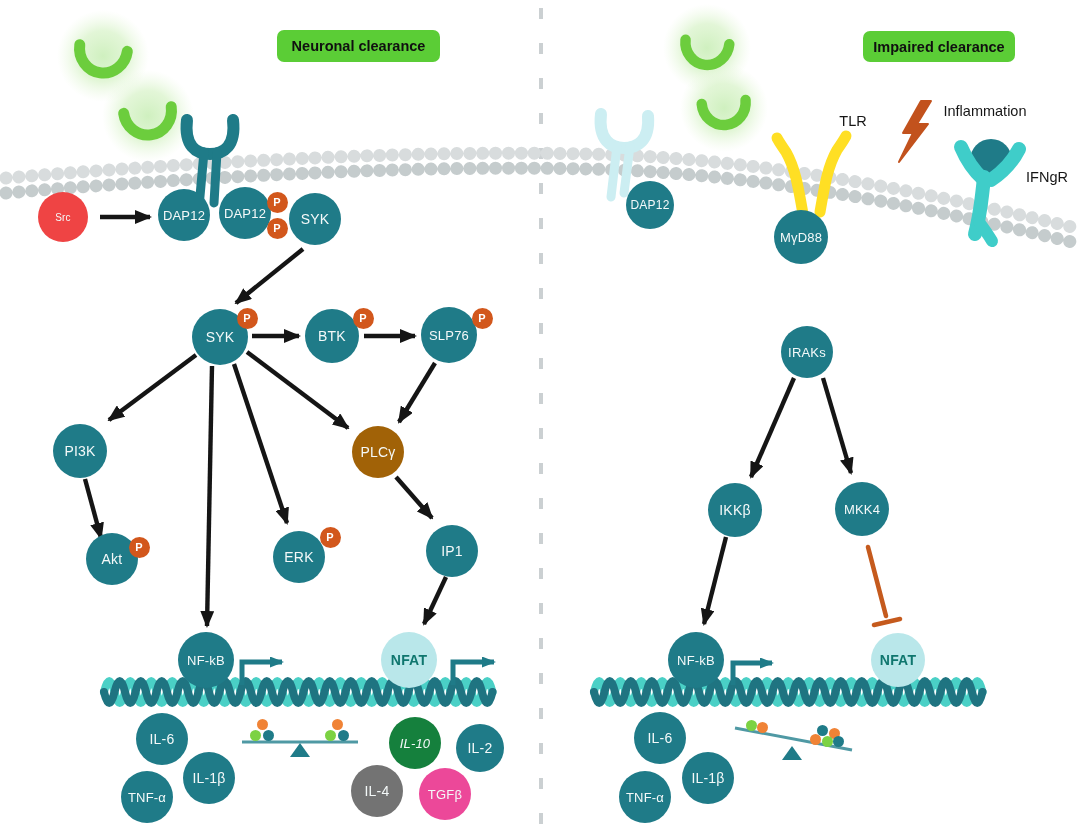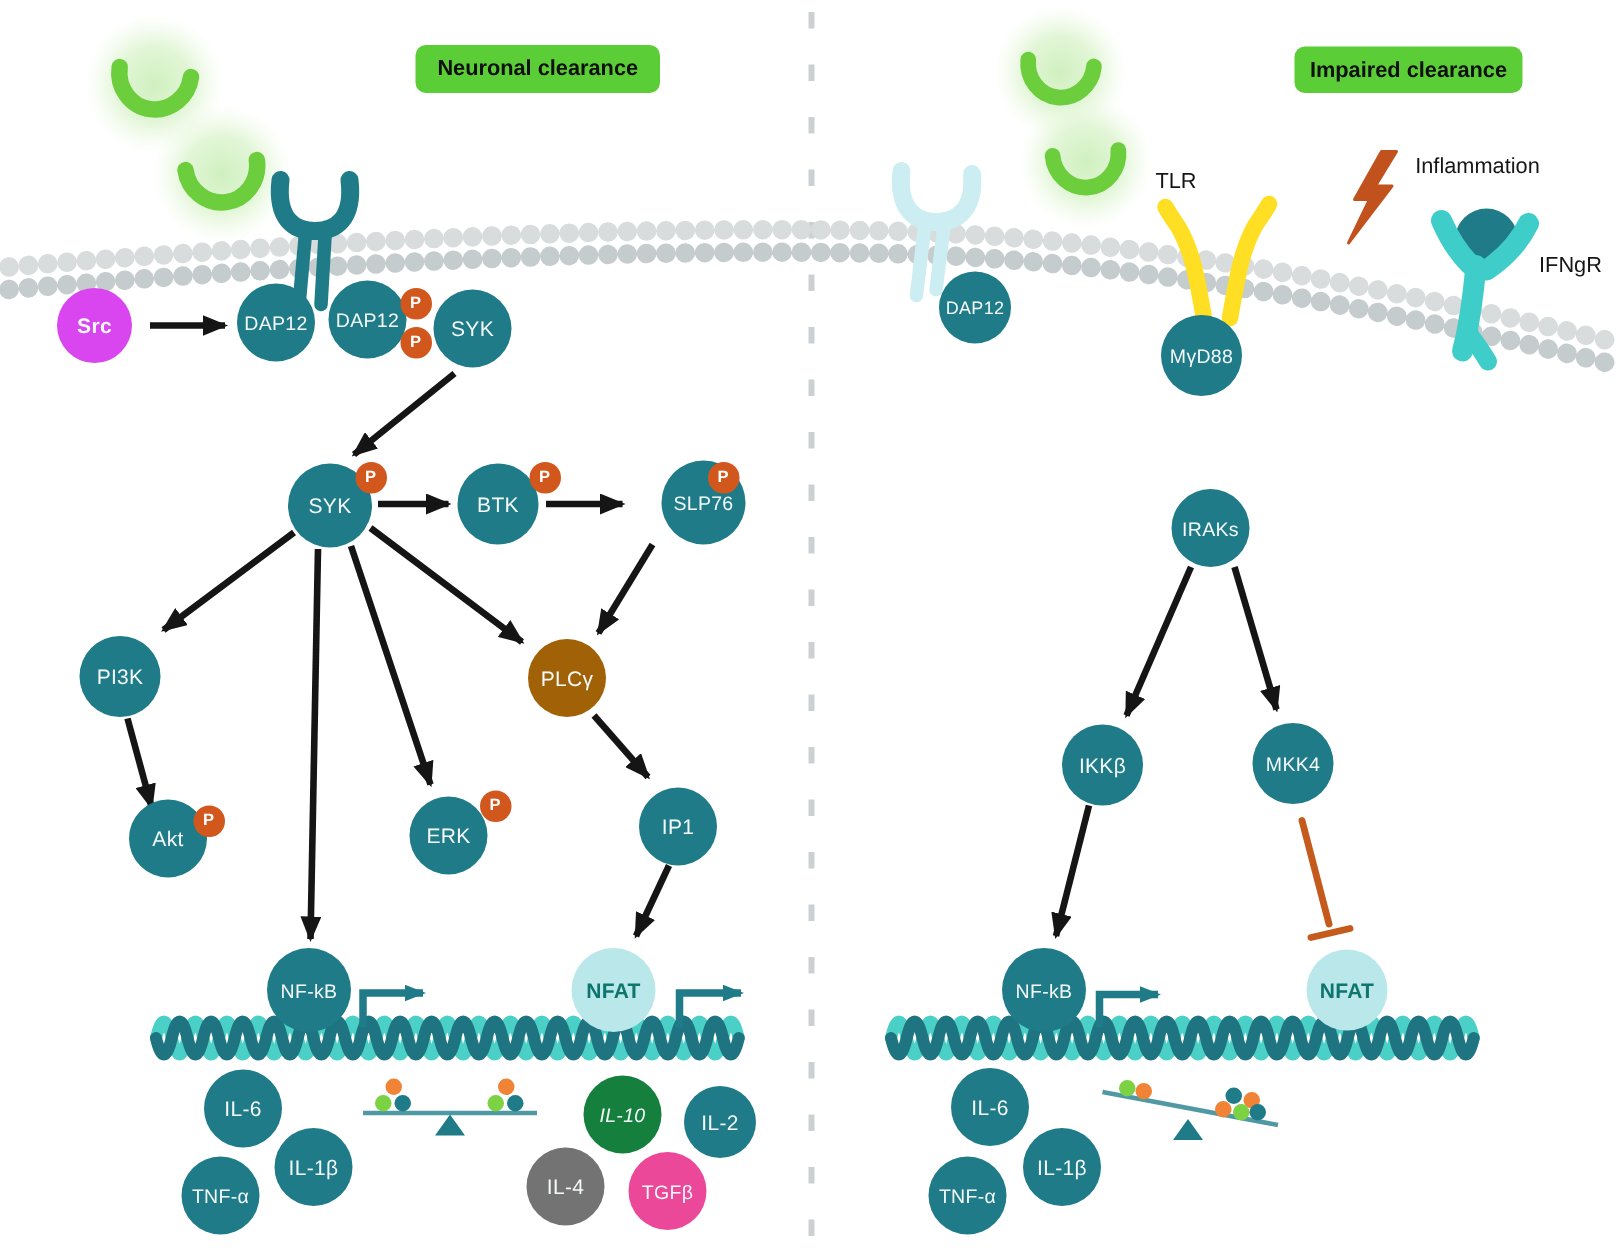--- a/index.html
+++ b/index.html
@@ -12,21 +12,21 @@
   .node-light{background:#b9e7ea;color:#0f766e;font-weight:bold;}
   .p-badge{position:absolute;width:21px;height:21px;border-radius:50%;background:#d2571c;color:#fff;
            font-weight:700;font-size:11px;display:flex;align-items:center;justify-content:center;}
   .dot{position:absolute;width:11px;height:11px;border-radius:50%;}
   .banner{position:absolute;border-radius:7px;display:flex;align-items:center;justify-content:center;
           color:#101010;font-size:14.5px;font-weight:600;background:#5bcd36;}
   .banner-left{left:277px;top:30px;width:163px;height:32px;}
   .banner-right{left:863px;top:31px;width:152px;height:31px;}
   .ann{position:absolute;color:#161616;font-size:14.5px;text-align:center;line-height:1.35;font-weight:500;}
   .ann-altered{left:540px;top:63px;width:155px;}
-  .ann-tlr{left:754px;top:112px;width:60px;}
+  .ann-tlr{left:823px;top:112px;width:60px;}
   .ann-inflammation{left:920px;top:102px;width:130px;}
   .ann-ifngr{left:1012px;top:168px;width:70px;}
 </style>
 </head>
 <body>
 
 <div class="canvas">
 
   <svg id="gfx" class="layer" width="1080" height="832" viewBox="0 0 1080 832">
     <defs>
@@ -133,27 +133,27 @@
   </svg>
 
   <div class="banner banner-right" style="background: rgb(91, 205, 54);">Impaired clearance</div>
   <div class="banner banner-left" style="background: rgb(91, 205, 54);">Neuronal clearance</div>
 
   <div class="ann ann-tlr">TLR</div>
   <div class="ann ann-inflammation">Inflammation</div>
   <div class="ann ann-ifngr">IFNgR</div>
 
   <div id="nodes-layer">
-      <div class="node" style="left: 38px; top: 192px; height: 50px; width: 50px; font-size: 14px; background: #d946ef; font-weight: bold;">Src</div>
+      <div class="node" style="left: 38px; top: 192px; height: 50px; width: 50px; font-size: 10px; background: #ef4444;">Src</div>
       <div class="node" style="left: 158px; top: 189px; height: 52px; width: 52px; font-size: 13px; background: rgb(31, 123, 136);">DAP12</div>
       <div class="node" style="left: 219px; top: 187px; height: 52px; width: 52px; font-size: 13px; background: rgb(31, 123, 136);">DAP12</div>
       <div class="node" style="left: 289px; top: 193px; height: 52px; width: 52px; font-size: 14px; background: rgb(31, 123, 136);">SYK</div>
       <div class="node" style="left: 192px; top: 309px; height: 56px; width: 56px; font-size: 14px; background: rgb(31, 123, 136);">SYK</div>
       <div class="node" style="left: 305px; top: 309px; height: 54px; width: 54px; font-size: 14px; background: rgb(31, 123, 136);">BTK</div>
-      <div class="node" style="left: 421px; top: 307px; height: 56px; width: 56px; font-size: 13px; background: rgb(31, 123, 136); margin-left: 20px;">SLP76</div>
+      <div class="node" style="left: 421px; top: 307px; height: 56px; width: 56px; font-size: 13px; background: rgb(31, 123, 136);">SLP76</div>
       <div class="node" style="left: 53px; top: 424px; height: 54px; width: 54px; font-size: 14px; background: rgb(31, 123, 136);">PI3K</div>
       <div class="node" style="left: 86px; top: 533px; height: 52px; width: 52px; font-size: 14px; background: rgb(31, 123, 136);">Akt</div>
       <div class="node" style="left: 273px; top: 531px; height: 52px; width: 52px; font-size: 14px; background: rgb(31, 123, 136);">ERK</div>
       <div class="node" style="left: 352px; top: 426px; height: 52px; width: 52px; font-size: 14px; background: #a16207;">PLCγ</div>
       <div class="node" style="left: 426px; top: 525px; height: 52px; width: 52px; font-size: 14px; background: rgb(31, 123, 136);">IP1</div>
       <div class="node" style="left: 178px; top: 632px; height: 56px; width: 56px; font-size: 13px; background: rgb(31, 123, 136);">NF-kB</div>
       <div class="node node-light" style="left: 381px; top: 632px; height: 56px; width: 56px; font-size: 14px; background: rgb(185, 231, 234);">NFAT</div>
       <div class="node" style="left: 136px; top: 713px; height: 52px; width: 52px; font-size: 14px; background: rgb(31, 123, 136);">IL-6</div>
       <div class="node" style="left: 183px; top: 752px; height: 52px; width: 52px; font-size: 14px; background: rgb(31, 123, 136);">IL-1β</div>
       <div class="node" style="left: 121px; top: 771px; height: 52px; width: 52px; font-size: 13px; background: rgb(31, 123, 136);">TNF-α</div>

